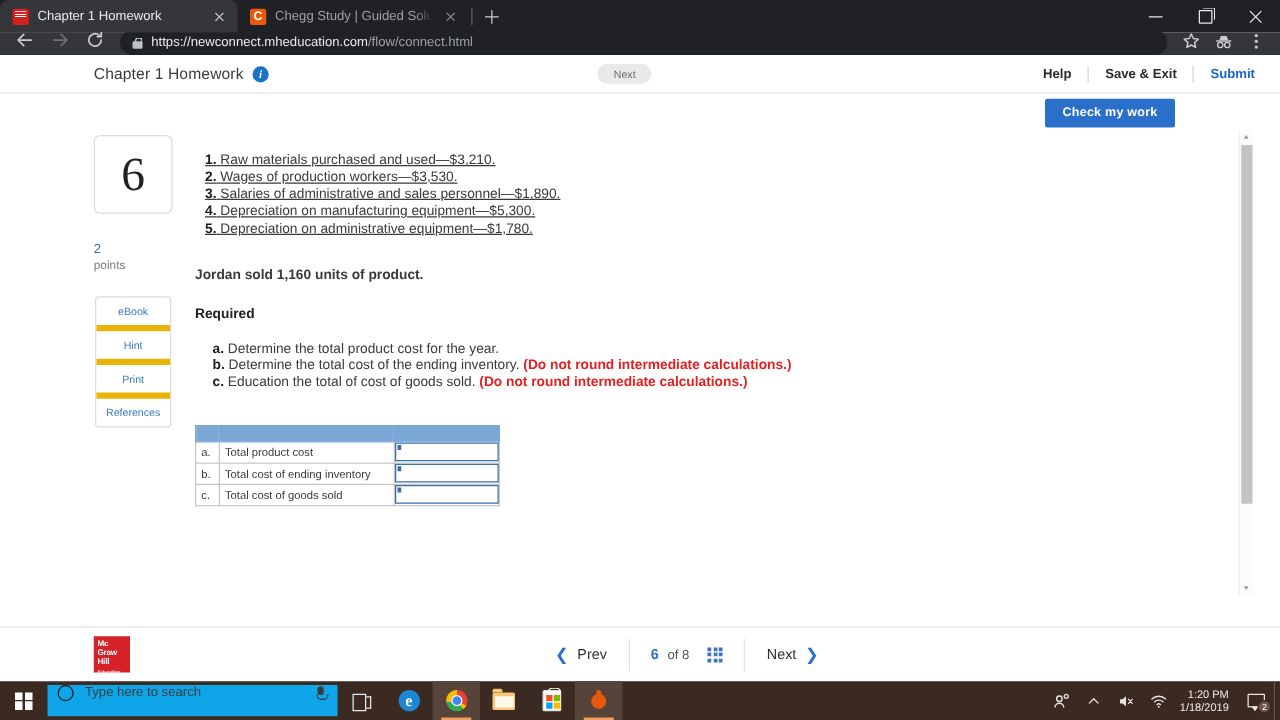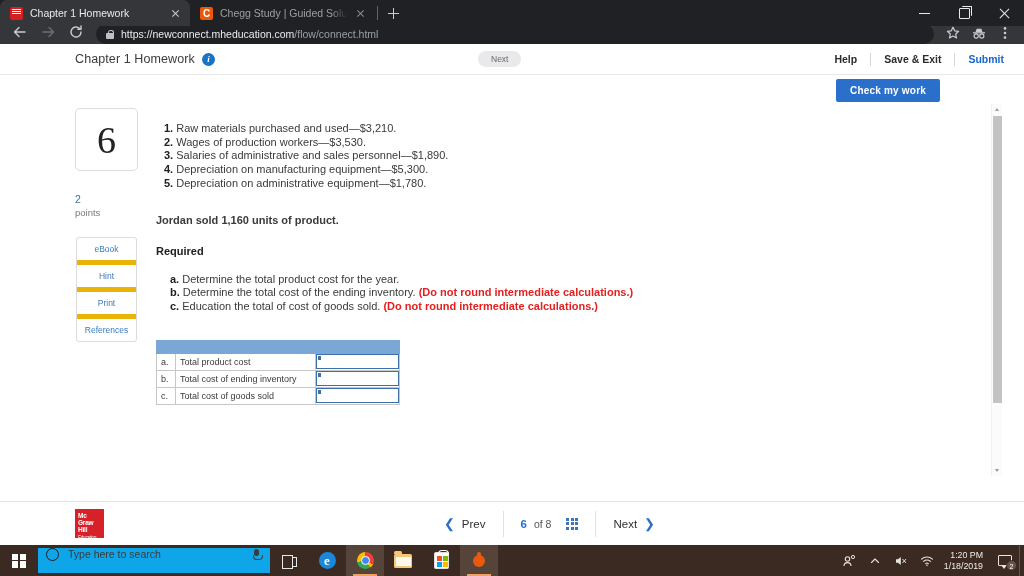--- a/index.html
+++ b/index.html
@@ -127,21 +127,21 @@
   .tools { position:absolute; left:76px; top:133px; width:61px;
     border:1px solid #dcdcdc; border-radius:3px; background:#fff; overflow:hidden; }
   .tools div {
     font-size:8.5px; color:#3b7ac1; text-align:center; padding:6px 2px;
     border-bottom:5px solid #eab308;
   }
   .tools div:last-child { border-bottom:none; }
 
   .qbody { position:absolute; left:156px; top:0; right:40px; }
   .qtext { font-size:11px; color:#3a3a3a; line-height:15.5px; padding-top:42px; }
-  .costlist { margin-top:18px; font-size:11px; color:#3a3a3a; line-height:13.7px; padding-left:8px; }
+  .costlist { margin-top:18px; font-size:11px; color:#3a3a3a; line-height:13.7px; padding-left:8px;text-decoration:underline; }
   .costlist li { list-style:none; }
   .costlist b { color:#202020; }
   .soldline { margin-top:23px; font-size:11px; color:#3a3a3a;font-weight:bold; }
   .reqhead { margin-top:19px; font-size:11px; font-weight:bold; color:#202020; }
   .reqlist { margin-top:16px; font-size:11px; color:#3a3a3a; line-height:13.7px; padding-left:14px; }
   .reqlist li { list-style:none; }
   .reqlist b.ltr { color:#202020; }
   .warn { color:#e52020; font-weight:bold; }
 
   .anstable { margin-top:26px; border-collapse:collapse; width:244px; table-layout:fixed; }

